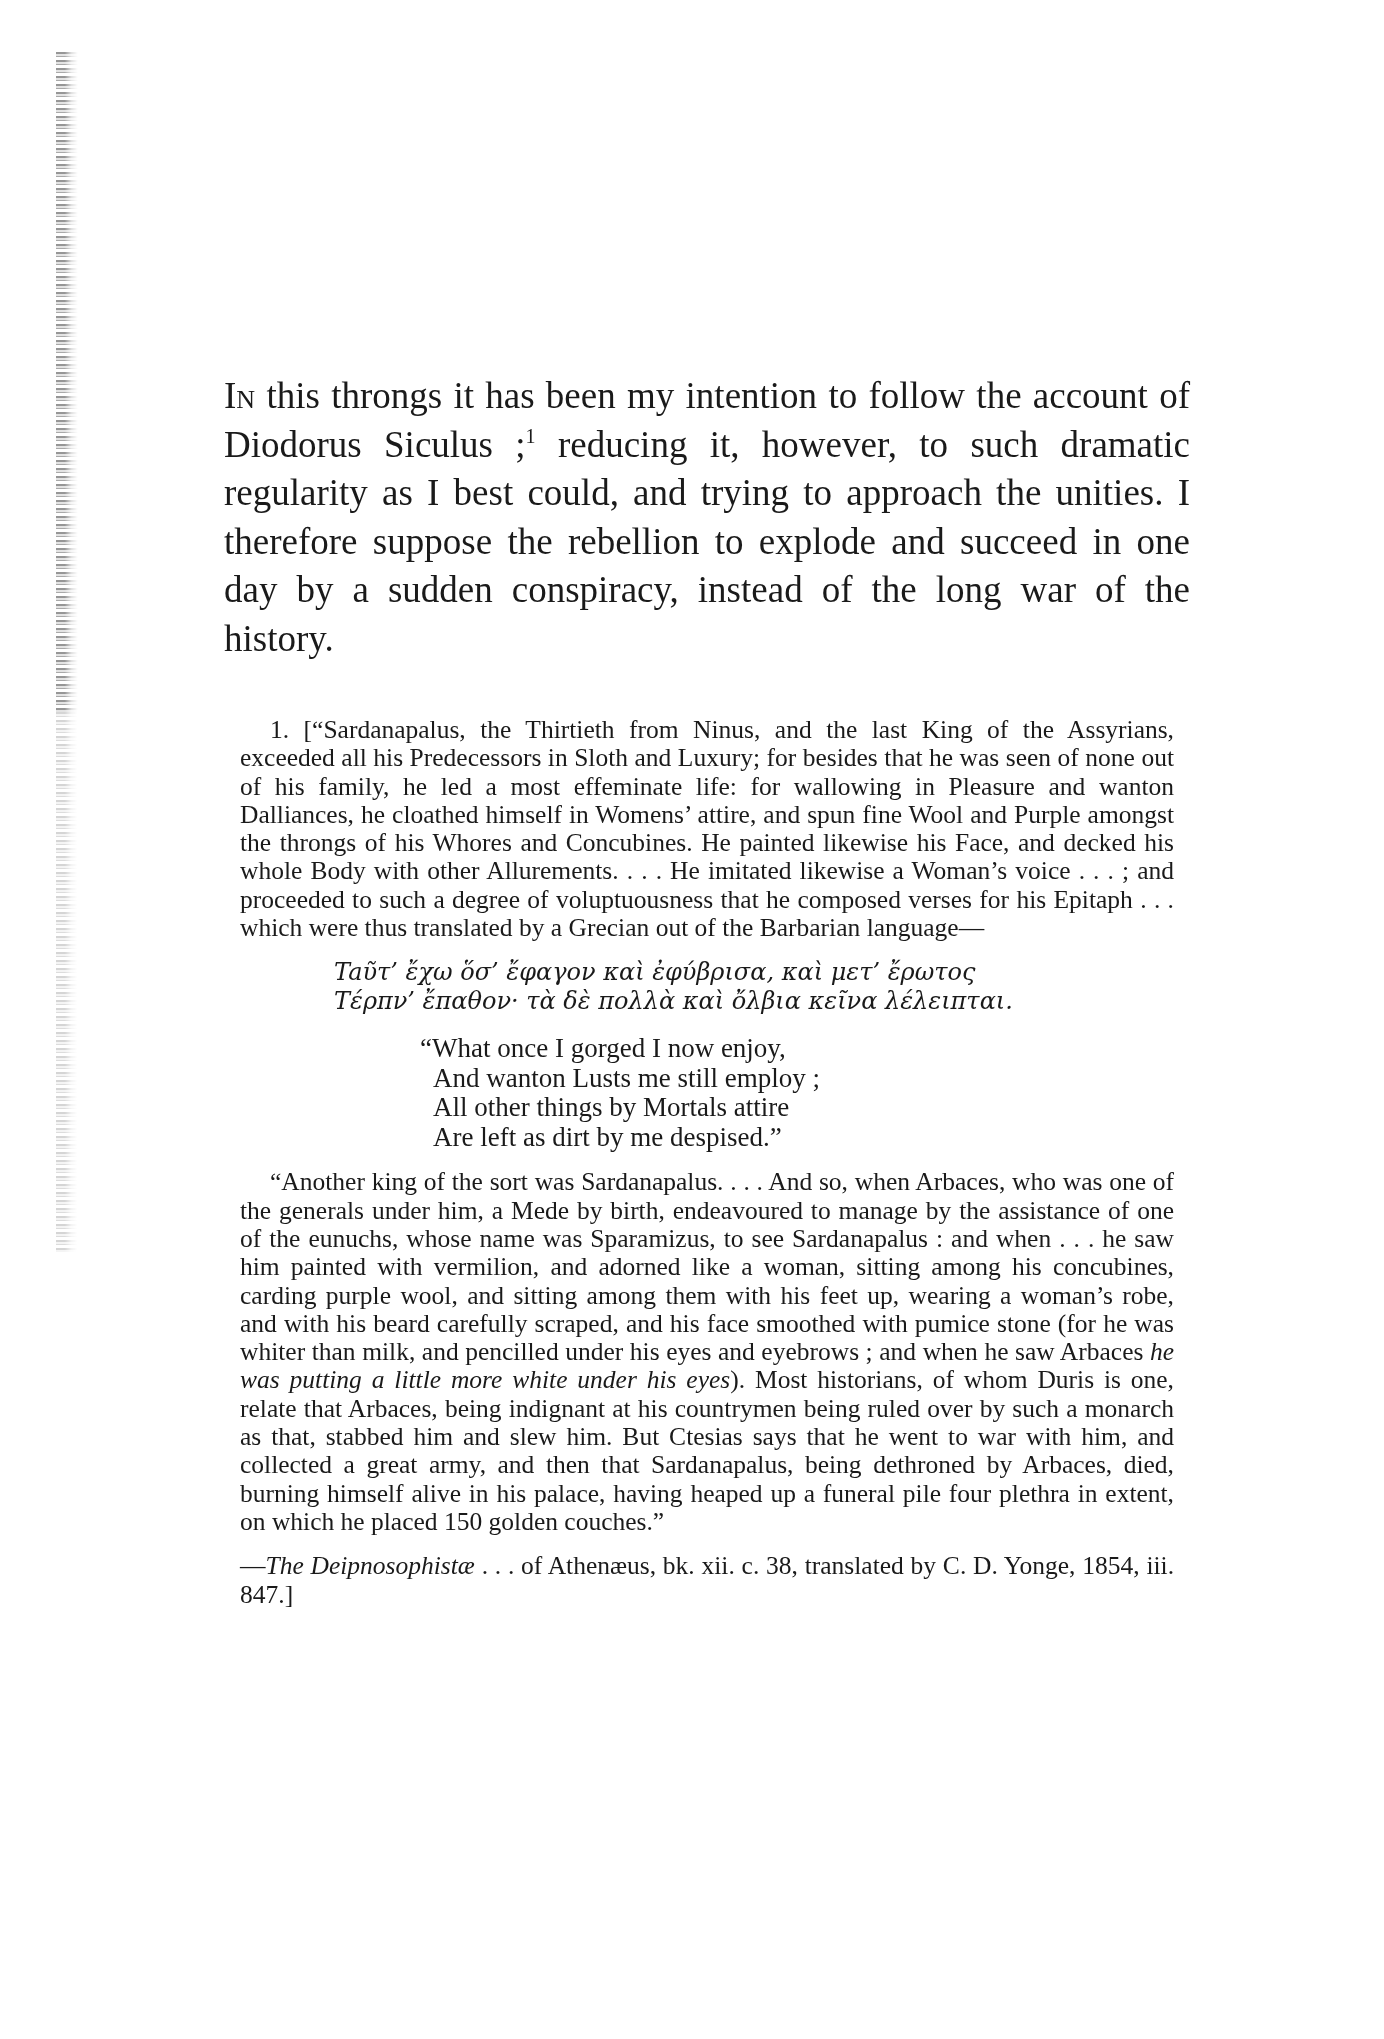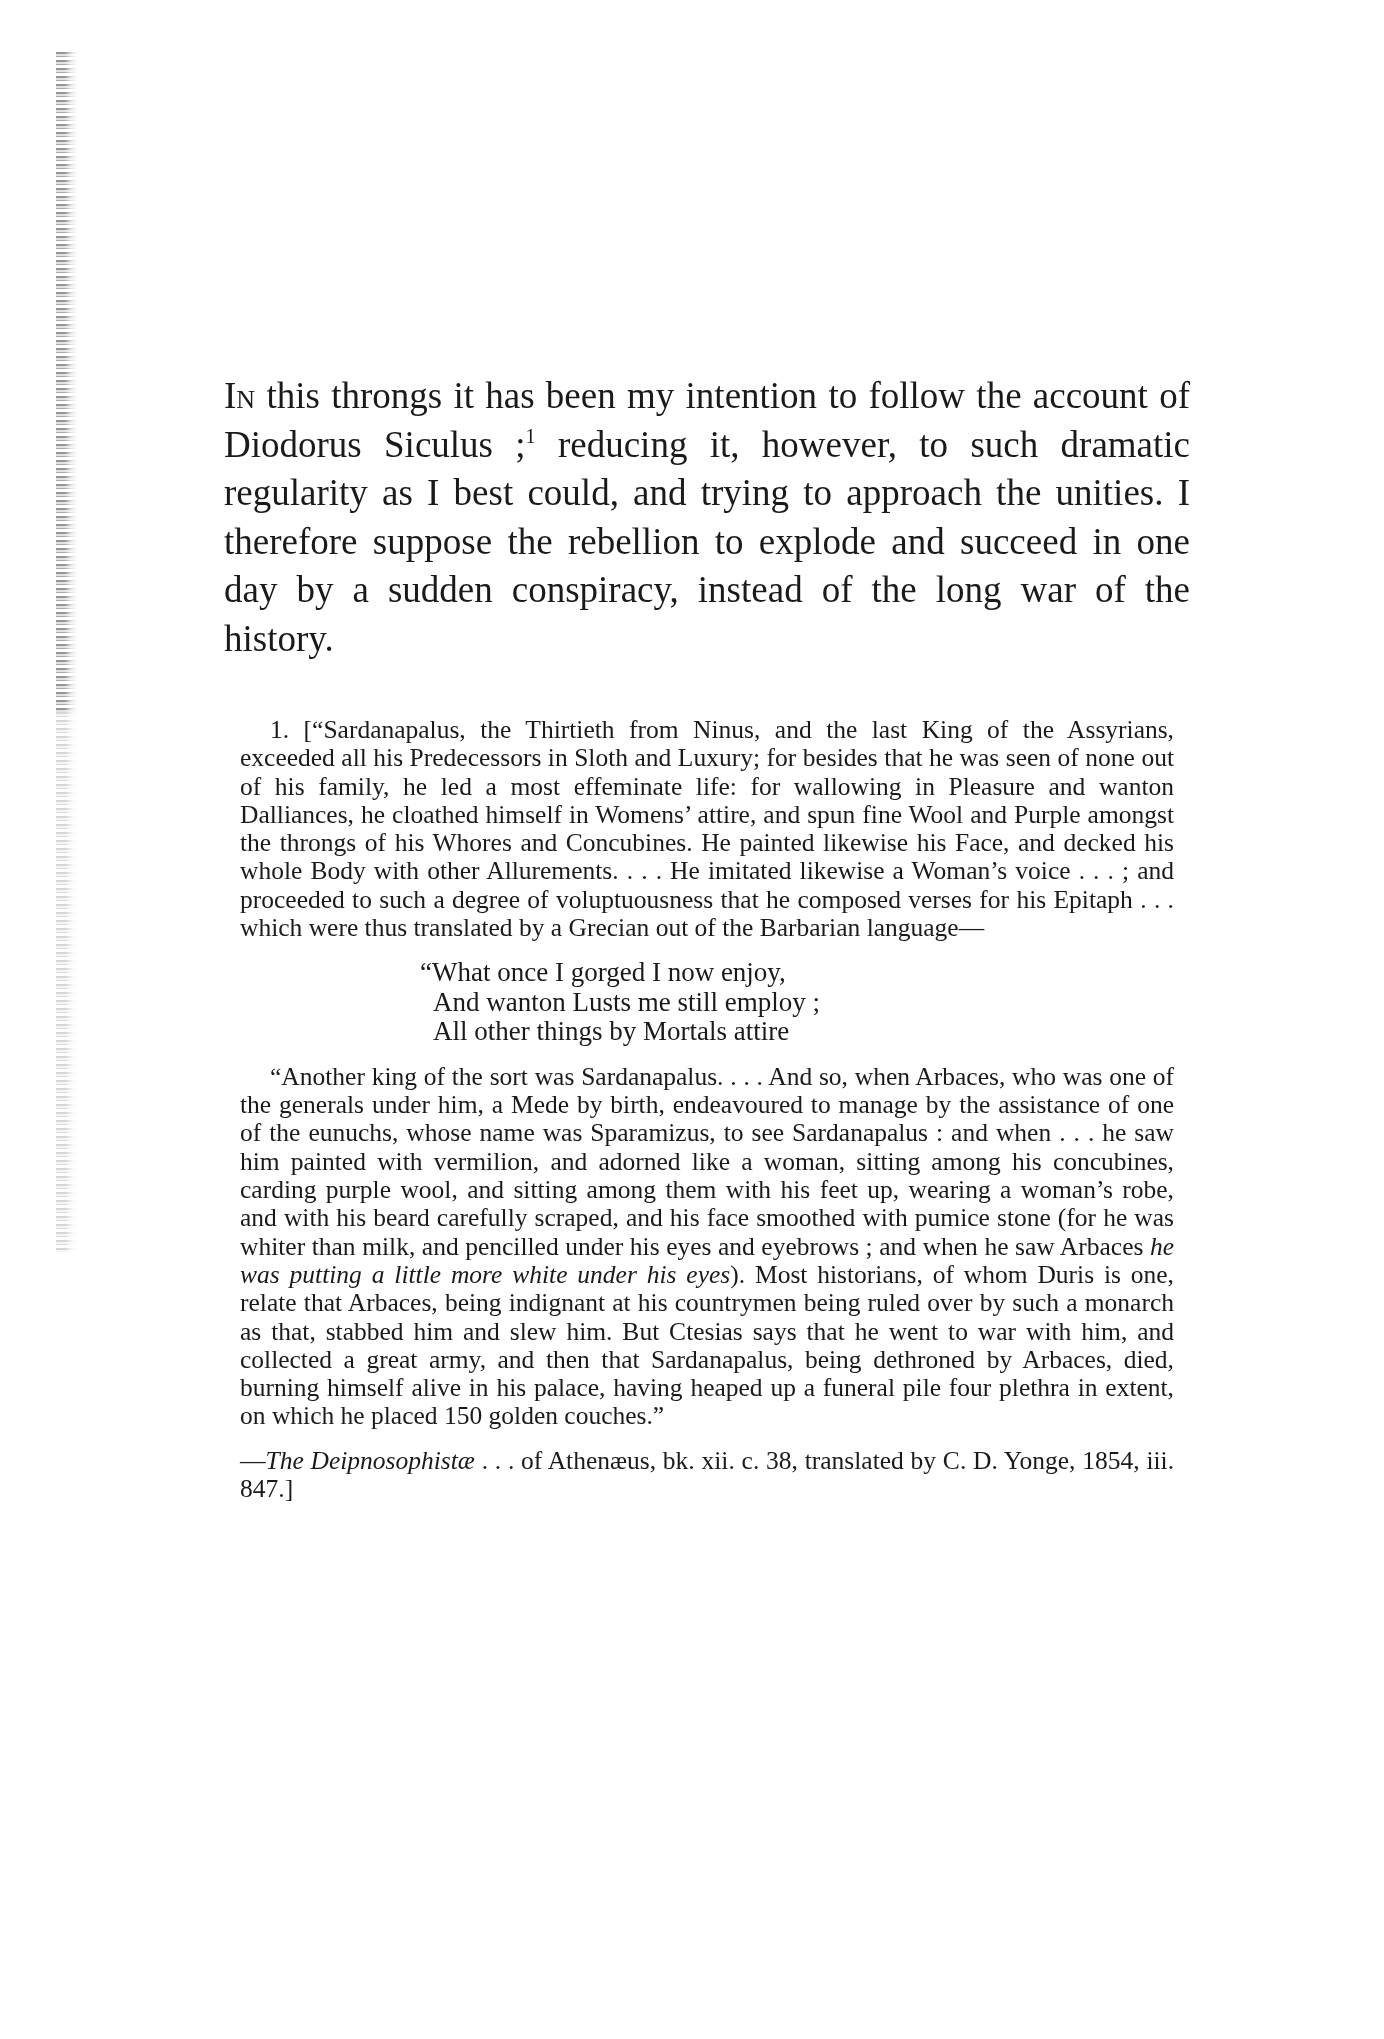--- a/index.html
+++ b/index.html
@@ -90,24 +90,29 @@
 <div class="edge-noise"></div>
 <div class="edge-noise lower"></div>
 
 <div class="intro">
   <span class="sc-first">In</span><span> this throngs it has been my intention to follow the account of Diodorus Siculus ;</span><sup>1</sup><span> reducing it, however, to such dramatic regularity as I best could, and trying to approach the unities.  I therefore suppose the rebellion to explode and succeed in one day by a sudden con­spiracy, instead of the long war of the history.</span>
 </div>
 
 <div class="notes">
   <p class="indent"><span>1.</span> <span>[“Sardanapalus, the Thirtieth from Ninus, and the last King of the Assyrians, exceeded all his Predecessors in Sloth and Luxury; for besides that he was seen of none out of his family, he led a most effeminate life: for wallowing in Pleasure and wanton Dalliances, he cloathed himself in Womens’ attire, and spun fine Wool and Purple amongst the throngs of his Whores and Concubines.  He painted likewise his Face, and decked his whole Body with other Allurements. . . . He imitated likewise a Woman’s voice . . . ; and proceeded to such a degree of voluptuousness that he composed verses for his Epitaph . . . which were thus translated by a Grecian out of the Bar­barian language—</span></p>
 
+  <div class="greek">
+    <div>Taῦτ’ ἔχω ὅσ’ ἔφαγον καὶ ἐφύβρισα, καὶ μετ’ ἔρωτος</div>
+    <div>Τέρπν’ ἔπαθον· τὰ δὲ πολλὰ καὶ ὄλβια κεῖνα λέλειπται.</div>
+  </div>
 
   <div class="poem">
     <div class="line1">“What once I gorged I now enjoy,</div>
     <div class="line2">And wanton Lusts me still employ ;</div>
     <div class="line3">All other things by Mortals attire</div>
+    <div class="line4">Are left as dirt by me despised.”</div>
   </div>
 
 
   <p class="indent"><span>“Another king of the sort was Sardanapalus. . . . And so, when Arbaces, who was one of the generals under him, a Mede by birth, endeavoured to manage by the assistance of one of the eunuchs, whose name was Sparamizus, to see Sardanapalus : and when . . . he saw him painted with vermilion, and adorned like a woman, sitting among his concubines, carding purple wool, and sitting among them with his feet up, wearing a woman’s robe, and with his beard carefully scraped, and his face smoothed with pumice stone (for he was whiter than milk, and pencilled under his eyes and eyebrows ; and when he saw Arbaces </span><i>he was putting a little more white under his eyes</i><span>).  Most historians, of whom Duris is one, relate that Arbaces, being indignant at his country­men being ruled over by such a monarch as that, stabbed him and slew him.  But Ctesias says that he went to war with him, and collected a great army, and then that Sardanapalus, being dethroned by Arbaces, died, burning himself alive in his palace, having heaped up a funeral pile four plethra in extent, on which he placed 150 golden couches.”</span></p>
 
   <p><span>—</span><i>The Deipnosophistæ</i><span> . . . of Athenæus, bk. xii. c. 38, translated by C. D. Yonge, 1854, iii. 847.]</span></p>
 </div>
 
 </body></html>

